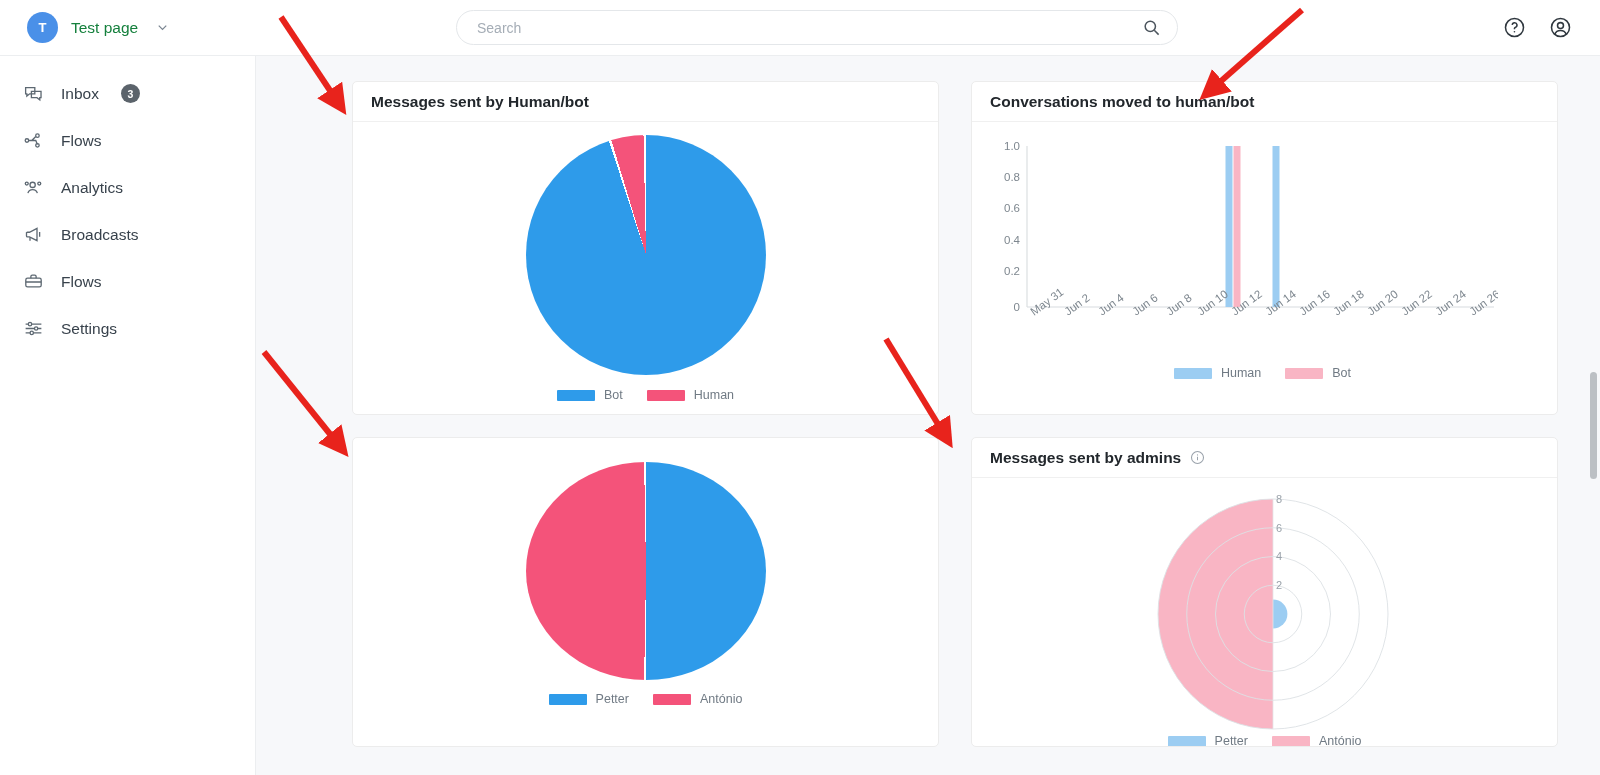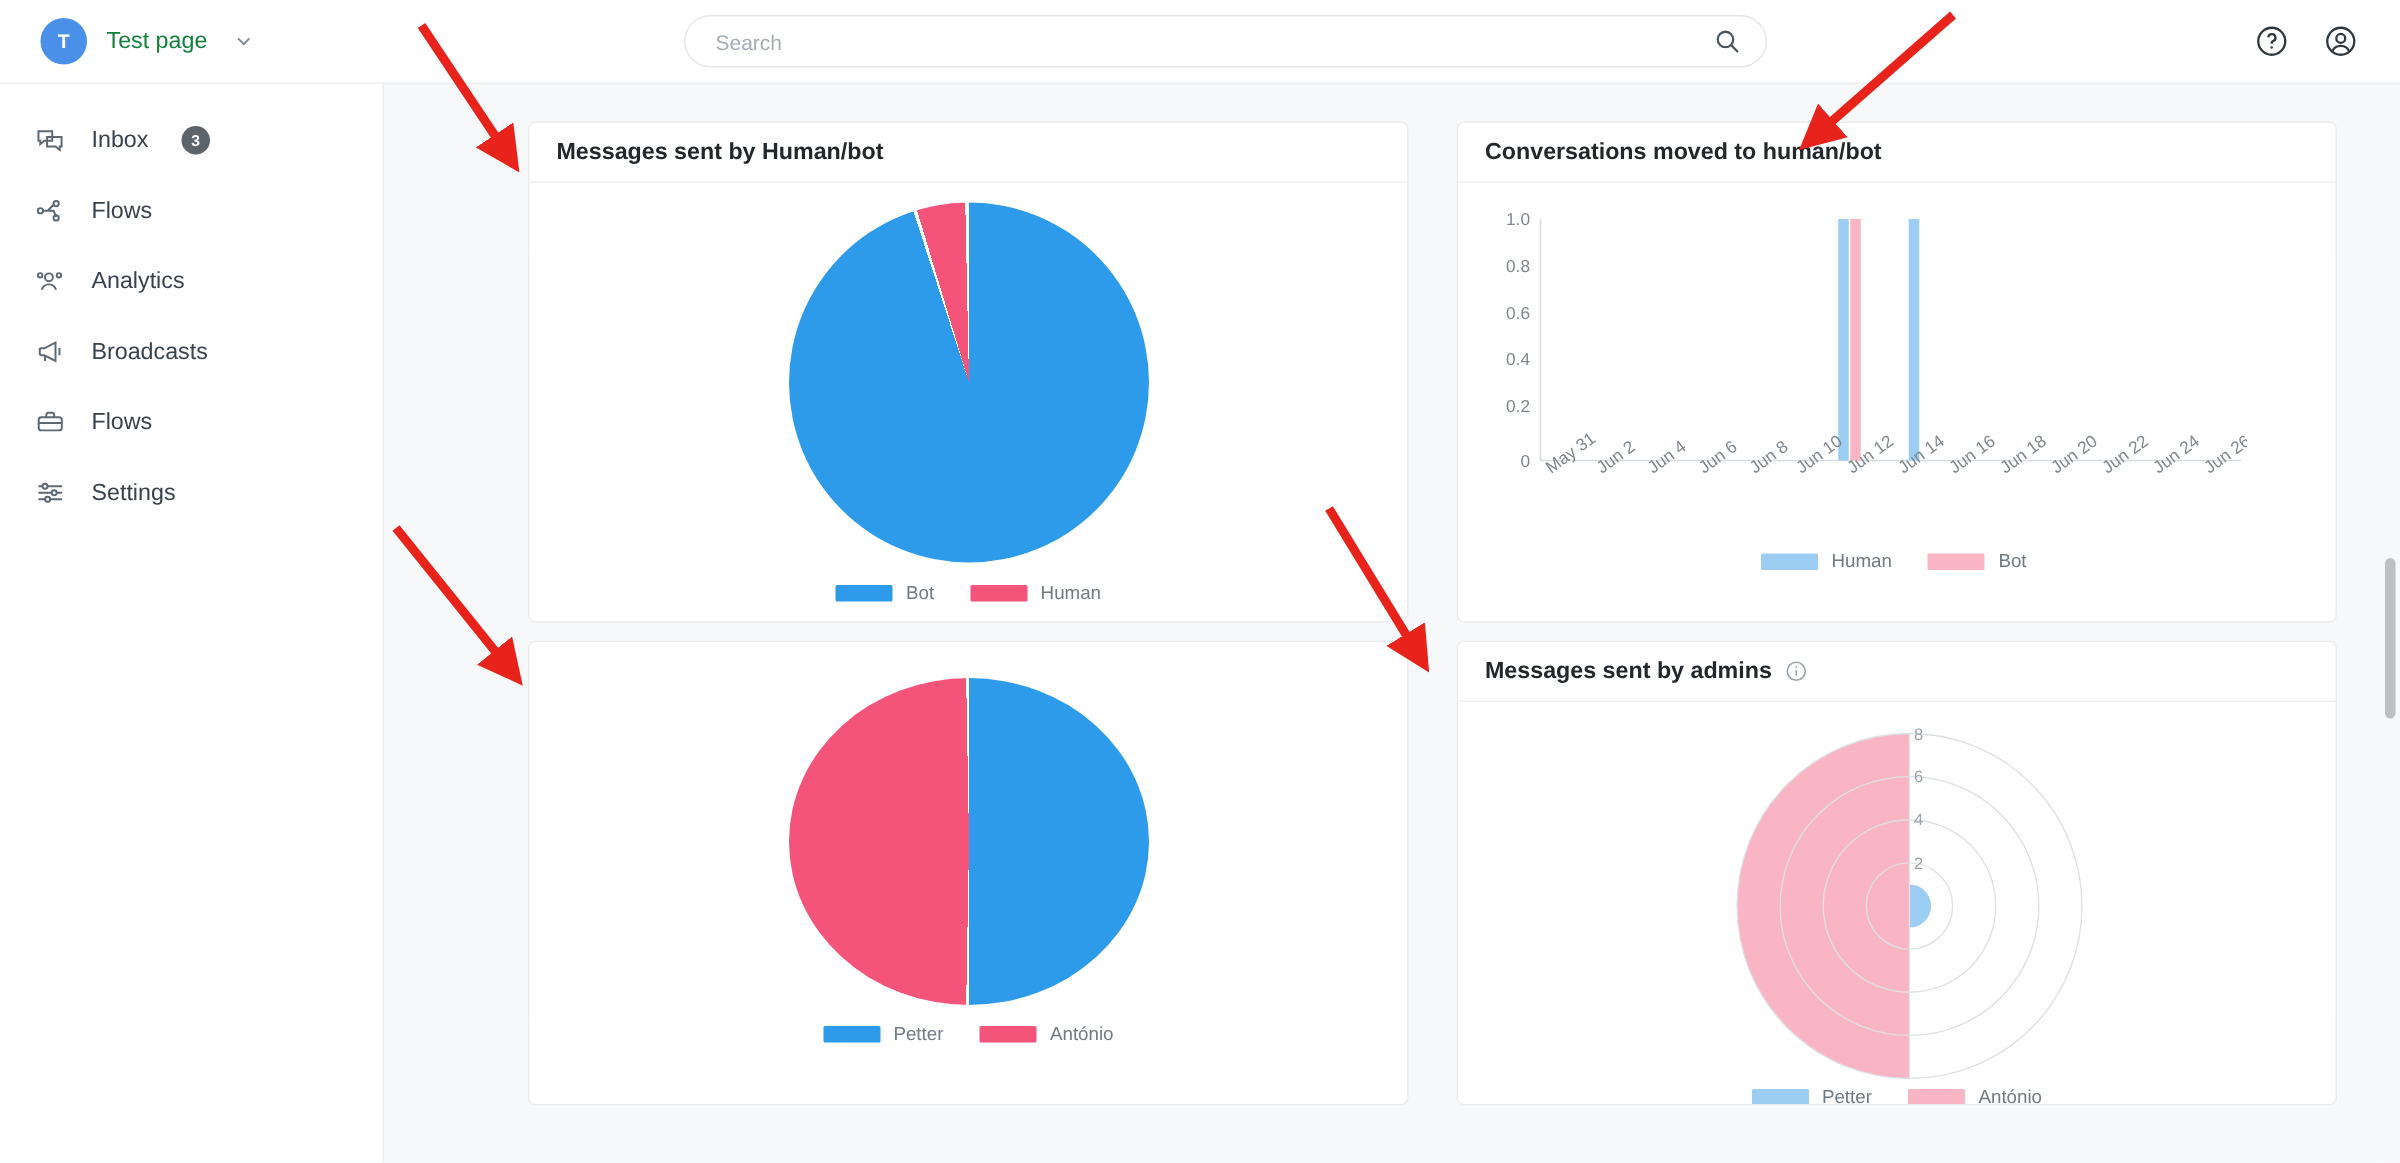--- a/index.html
+++ b/index.html
@@ -81,21 +81,21 @@
   
   .main {
     position: absolute; top: 56px; left: 256px;
     width: 1344px; height: 719px;
     background: #f7f8fa;
     overflow: hidden;
   }
   .grid {
     display: grid;
     grid-template-columns: 1fr 1fr;
-    gap: 12px 32px;
+    gap: 22px 32px;
     padding: 25px 42px 0 96px;
   }
   .card {
     background: #fff;
     border: 1px solid #ececec;
     border-radius: 5px;
   }
   .card-head {
     height: 40px;
     border-bottom: 1px solid #f0f0f0;

